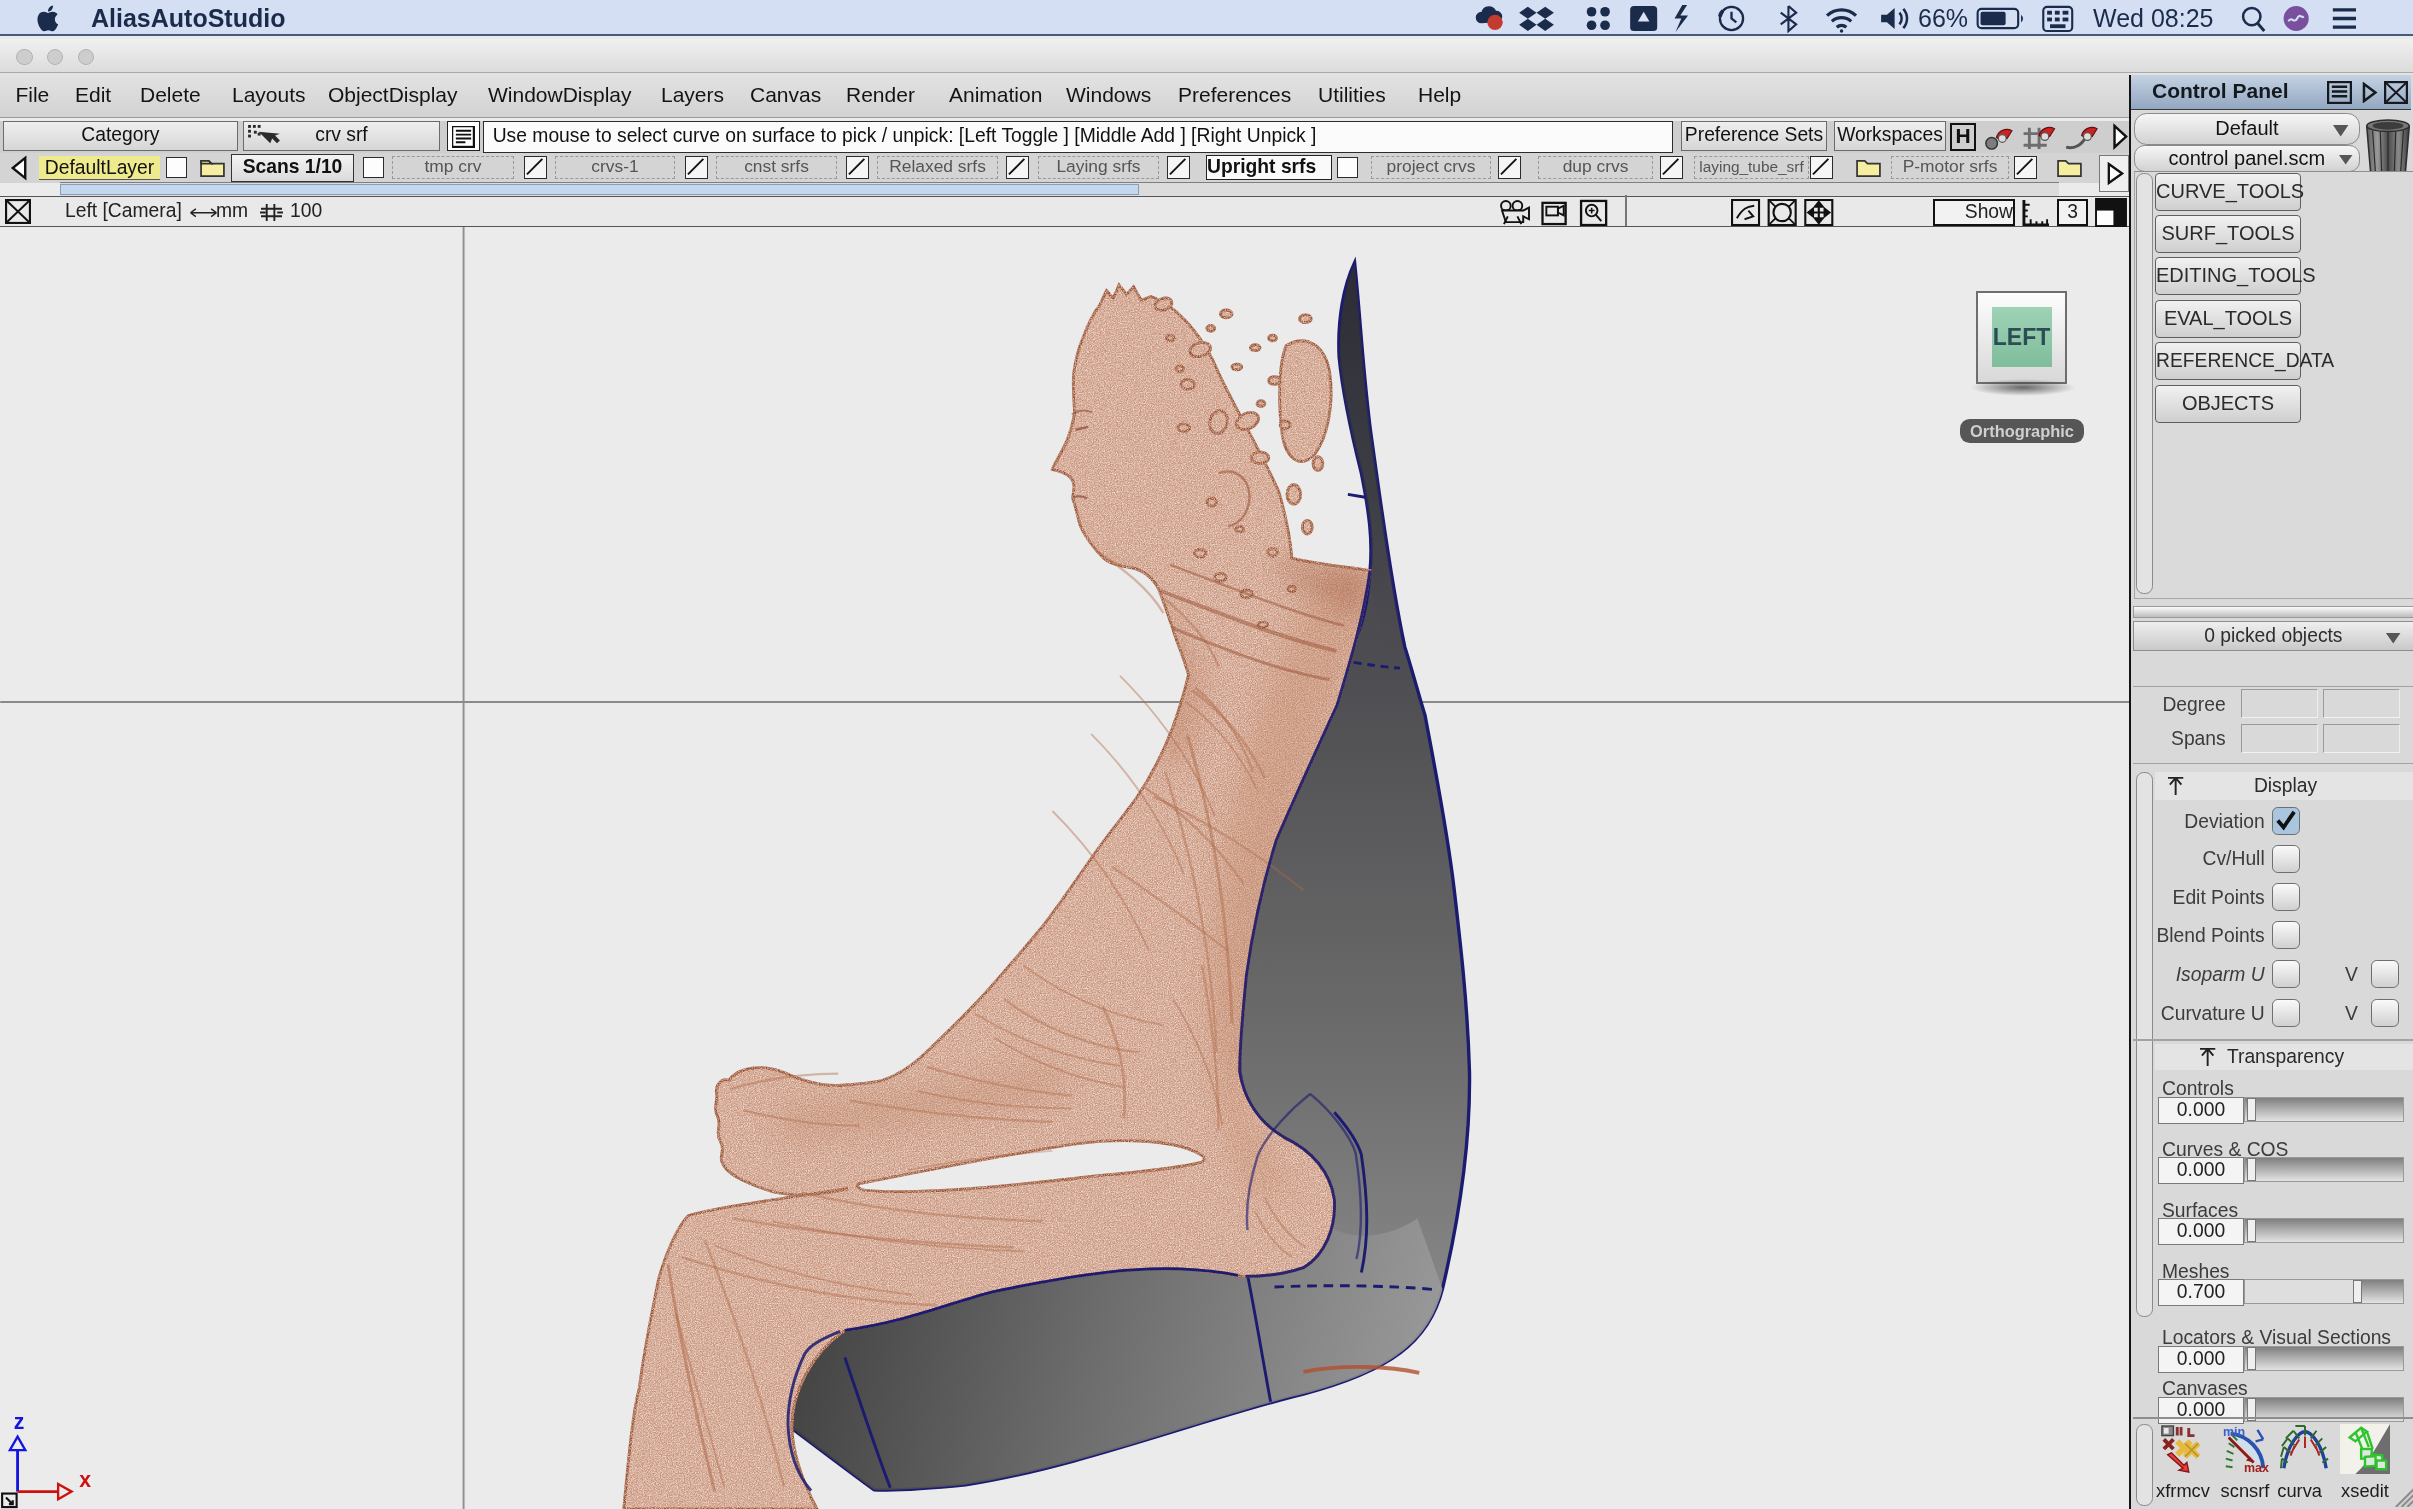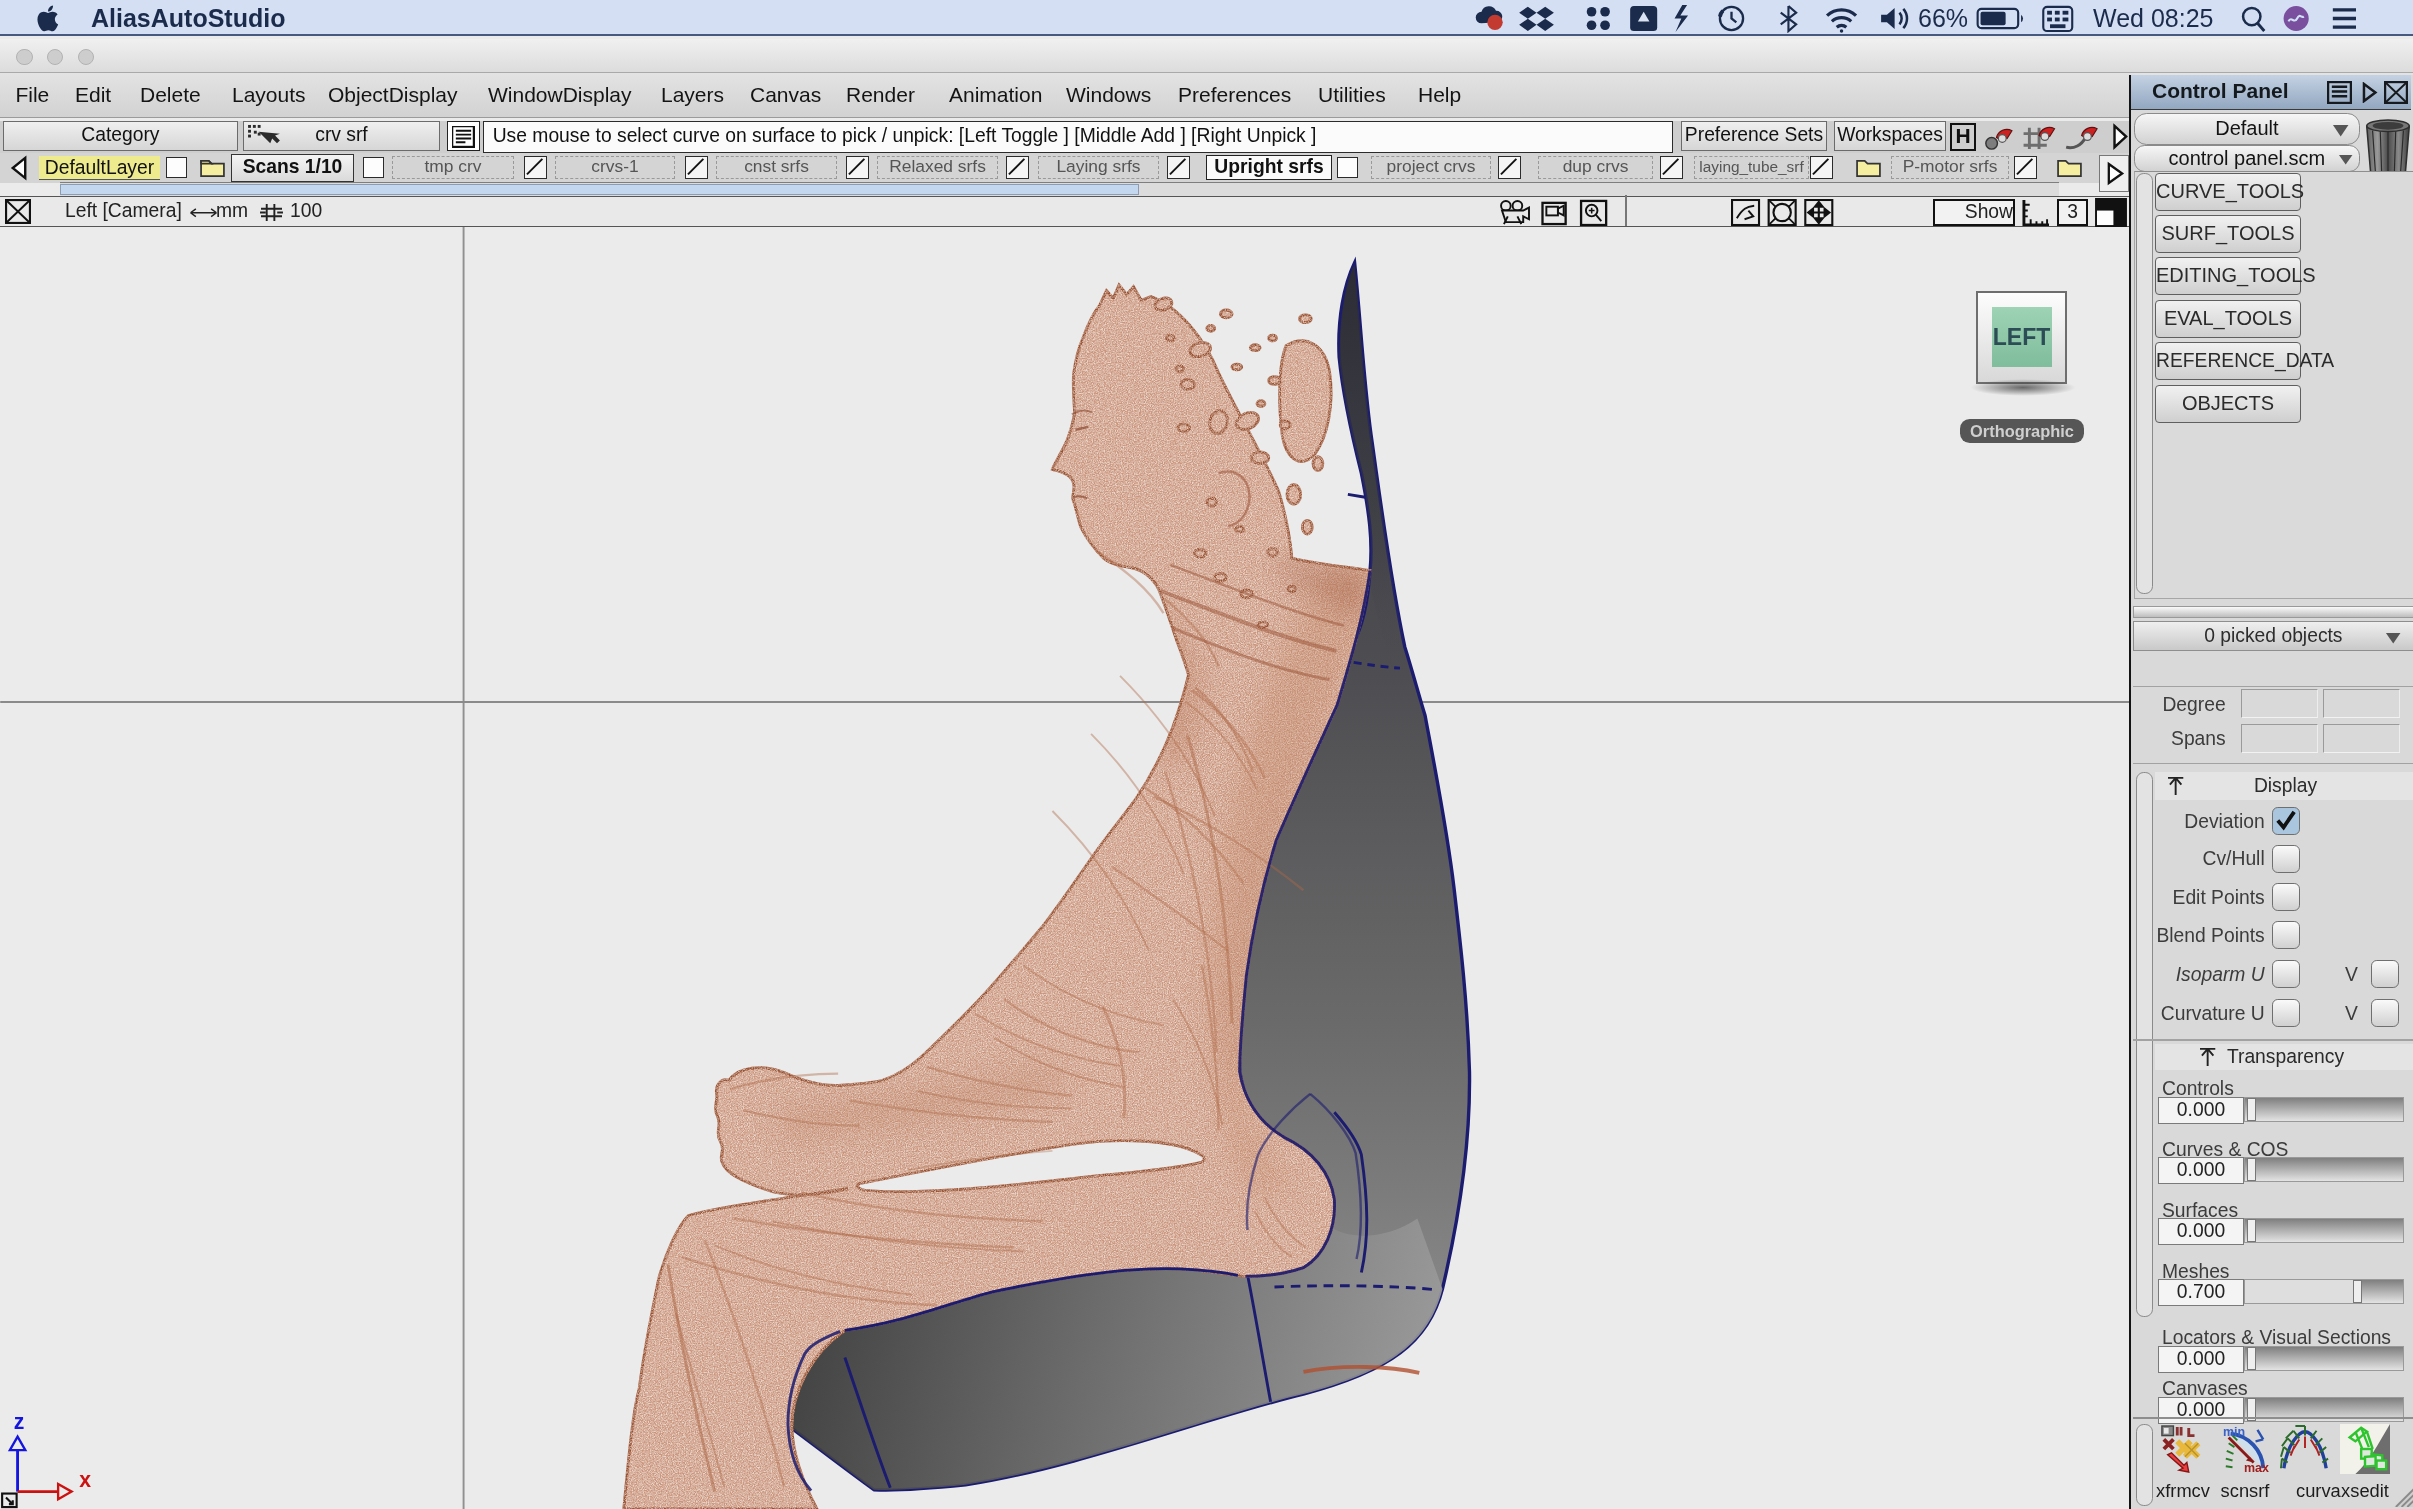--- a/index.html
+++ b/index.html
@@ -264,21 +264,21 @@
         <svg width="19.3" height="19.3" viewBox="0 0 20 20">
           <path d="M2 18L18 2" stroke="#111" stroke-width="2"></path>
         </svg>
       </div>
   <div class="dashed" style="left:1038px;width:121px;">Laying srfs</div>
   <div class="slash" style="left:1167px">
         <svg width="19.3" height="19.3" viewBox="0 0 20 20">
           <path d="M2 18L18 2" stroke="#111" stroke-width="2"></path>
         </svg>
       </div>
-  <div class="abs" style="left:1206px;top:1.9px;width:126px;height:25px;background:#fafafa;border:1.9px solid #222;color:#111;font-weight:bold;font-size:19.3px;text-align:center;line-height:21px;">Upright srfs</div>
+  <div class="abs" style="left:1206px;top:1.9px;width:126px;height:25px;background:#fafafa;border:1.9px solid #222;color:#111;font-weight:bold;font-size:19.3px;line-height:21px;">Upright srfs</div>
   <div class="chk" style="left:1337px"></div>
   <div class="dashed" style="left:1371px;width:120px;">project crvs</div>
   <div class="slash" style="left:1498px">
         <svg width="19.3" height="19.3" viewBox="0 0 20 20">
           <path d="M2 18L18 2" stroke="#111" stroke-width="2"></path>
         </svg>
       </div>
   <div class="dashed" style="left:1538px;width:115px;">dup crvs</div>
   <div class="slash" style="left:1660px">
         <svg width="19.3" height="19.3" viewBox="0 0 20 20">
@@ -908,21 +908,21 @@
     <path d="M16 8l8 20M22 4l8 20M28 8l6 18" stroke="#2ec42e" stroke-width="2.5" fill="none"></path>
     <g fill="#dfe8df" stroke="#2ec42e" stroke-width="2.5">
       <rect x="22" y="26" width="11" height="10"></rect>
       <rect x="33" y="28" width="11" height="10" transform="skewY(6)"></rect>
       <rect x="26" y="36" width="11" height="10" transform="skewY(-4)"></rect>
       <rect x="38" y="38" width="10" height="9"></rect>
     </g>
   </svg>
   <div class="iconlab" style="left:21px;top:1405px;width:62px;text-align:center;">xfrmcv</div>
   <div class="iconlab" style="left:85px;top:1405px;width:58px;text-align:center;">scnsrf</div>
-  <div class="iconlab" style="left:165px;top:1405px;width:54px;text-align:left;">curva</div>
+  <div class="iconlab" style="left:137px;top:1405px;width:54px;text-align:right;">curva</div>
   <div class="iconlab" style="left:207px;top:1405px;width:54px;text-align:center;">xsedit</div>
   <svg class="abs" style="left:263px;top:1412px" width="20" height="20" viewBox="0 0 21 21">
     <path d="M21 0V21H0Z" fill="#cfcfcf"></path>
     <g stroke="#8a8a8a" stroke-width="2">
           <path d="M21 2L2 21M21 8L8 21M21 14L14 21"></path>
         </g>
   </svg>
 </div>
 
 </div>

